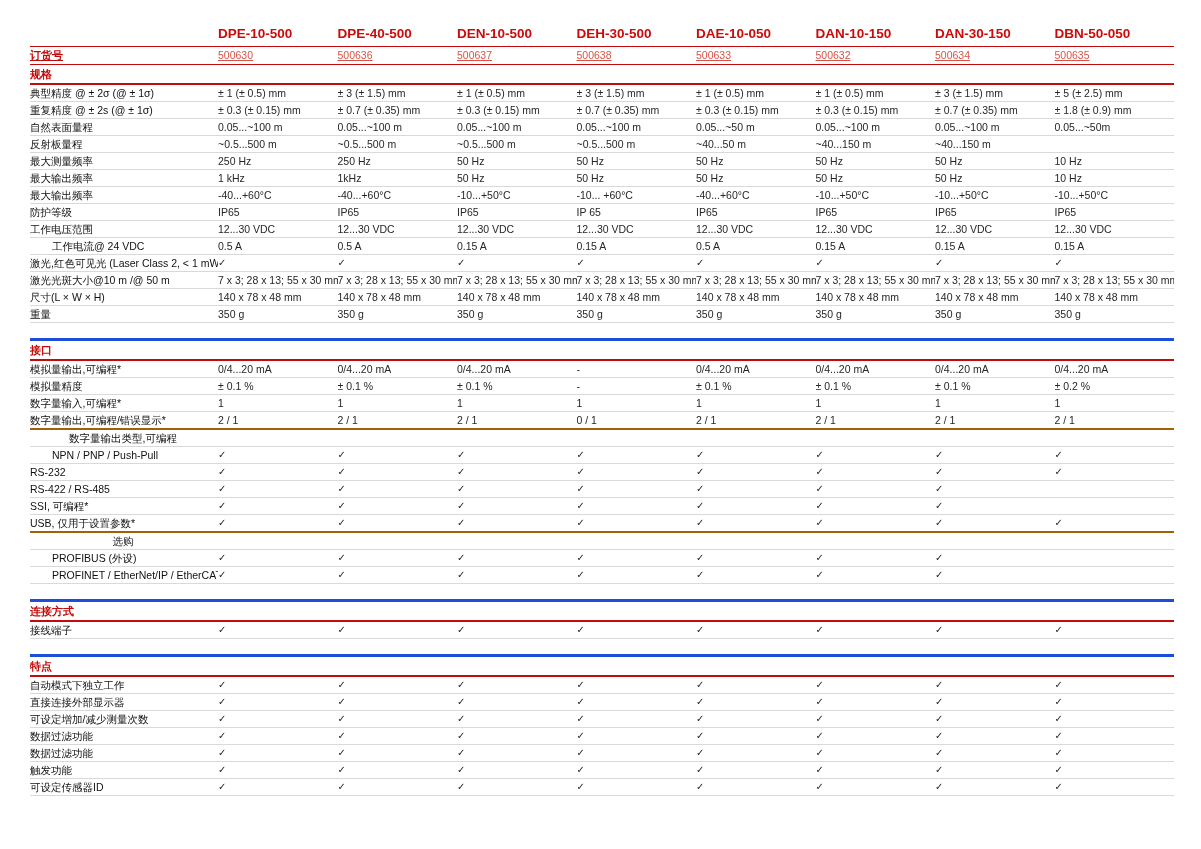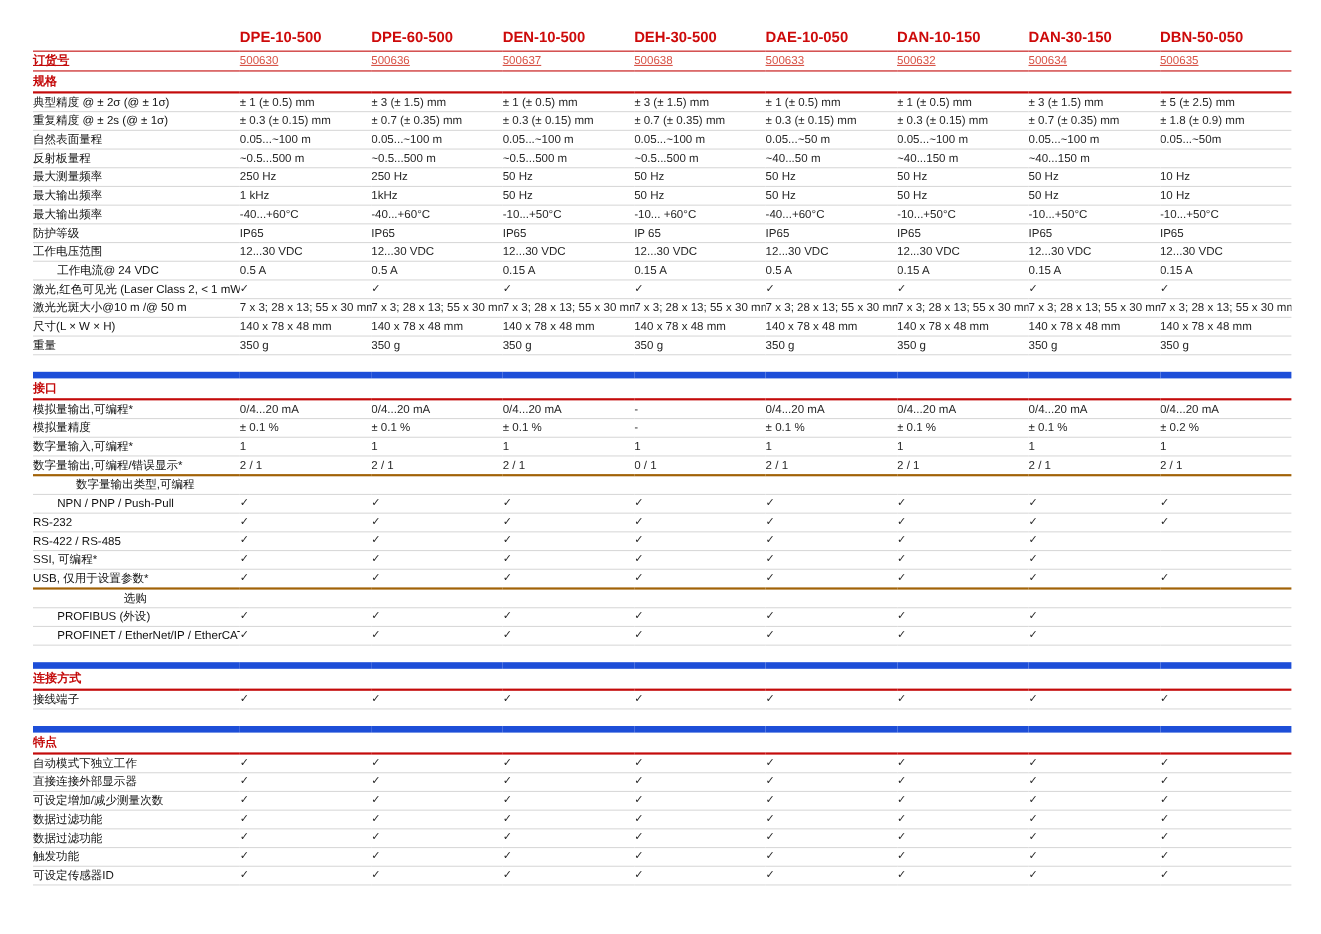--- a/index.html
+++ b/index.html
@@ -27,21 +27,21 @@
     padding:2px 4px 3px 0;vertical-align:middle;white-space:nowrap;text-decoration:underline;
   }
   tr.order-row th{font-weight:bold;color:#c40a0a;font-size:11px;}
   tr.order-row td{color:#d85347;}
 
   
   tr.section-header td{
     color:#c40a0a;font-weight:bold;font-size:11px;line-height:13px;
     padding:3px 0 2px 0;border-bottom:2px solid #c40a0a;white-space:nowrap;
   }
-  tr.with-topline td{border-top:6px solid #1d4ed8;}
+  tr.with-topline td{border-top:3px solid #1d4ed8;}
 
   
   tr.data-row td{
     border-bottom:1px solid #d9d9d9;
     font-size:10.5px;line-height:12px;color:#262626;
     padding:2px 6px 2px 0;vertical-align:top;white-space:nowrap;
     overflow:hidden;
   }
   tr.data-row td.label{color:#111;padding-right:2px;}
   tr.data-row td.label.indent{padding-left:22px;}
@@ -62,21 +62,21 @@
         <col class="prod-col">
       <col class="prod-col">
         <col class="prod-col">
         <col class="prod-col">
         <col class="prod-col">
     </colgroup>
     <thead>
       <tr class="product-row" id="product-row">
         <th class="label"></th>
       <th>DPE-10-500</th>
-          <th>DPE-60-500</th>
+          <th>DPE-40-500</th>
           <th>DEN-10-500</th>
           <th>DEH-30-500</th>
           <th>DAE-10-050</th>
           <th>DAN-10-150</th>
           <th>DAN-30-150</th>
           <th>DBN-50-050</th>
         </tr>
       <tr class="order-row" id="order-row">
         <th class="label">订货号</th>
       <td>500630</td>

